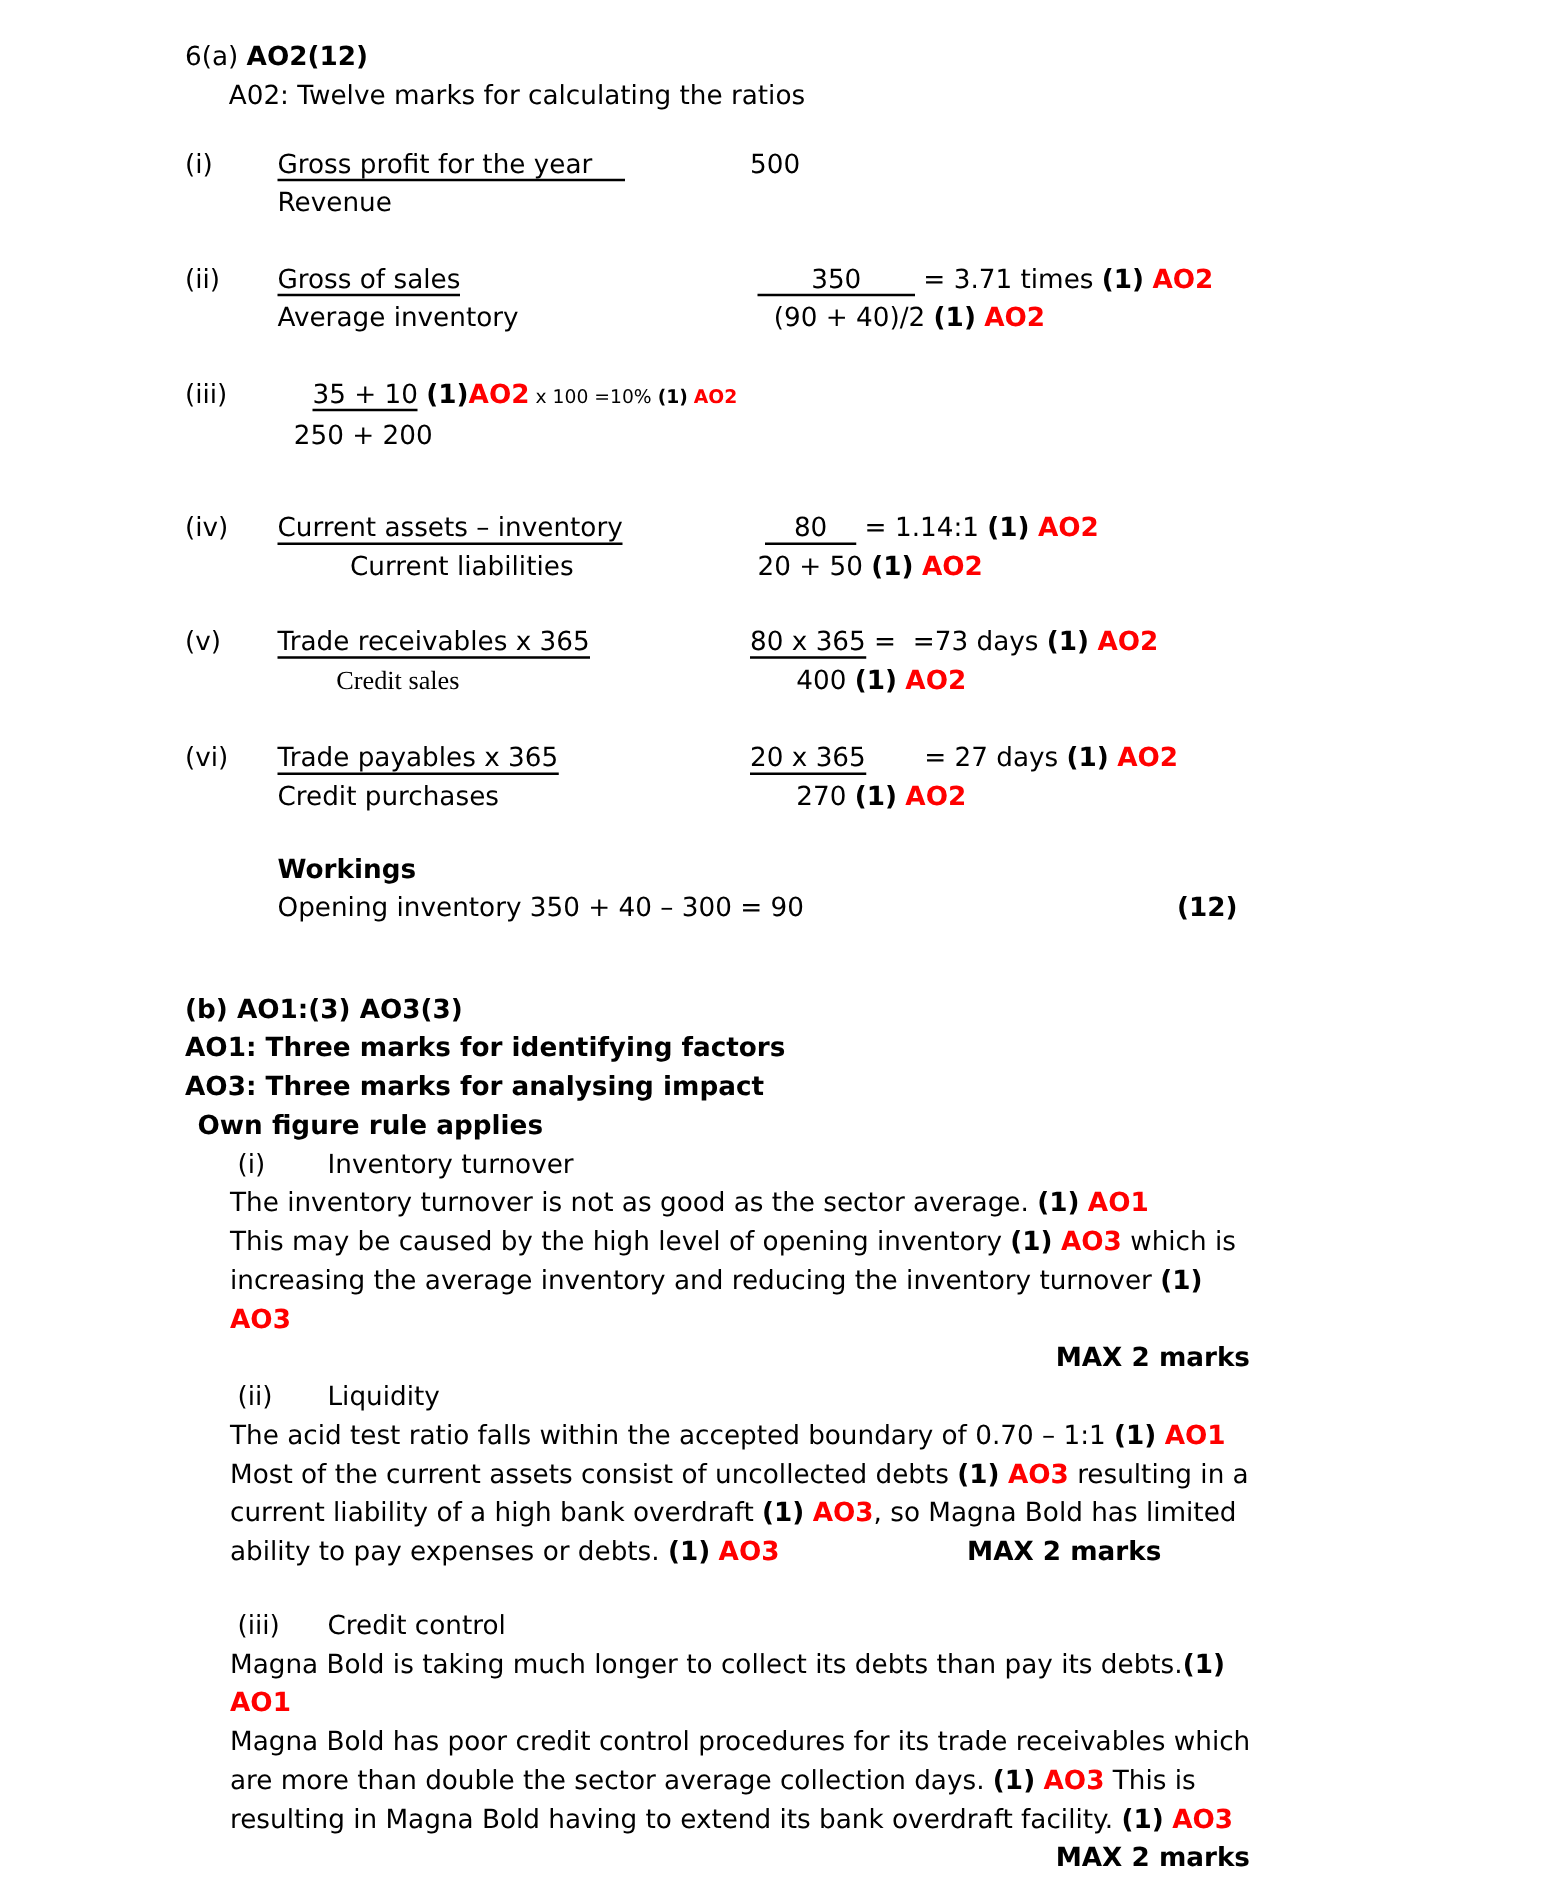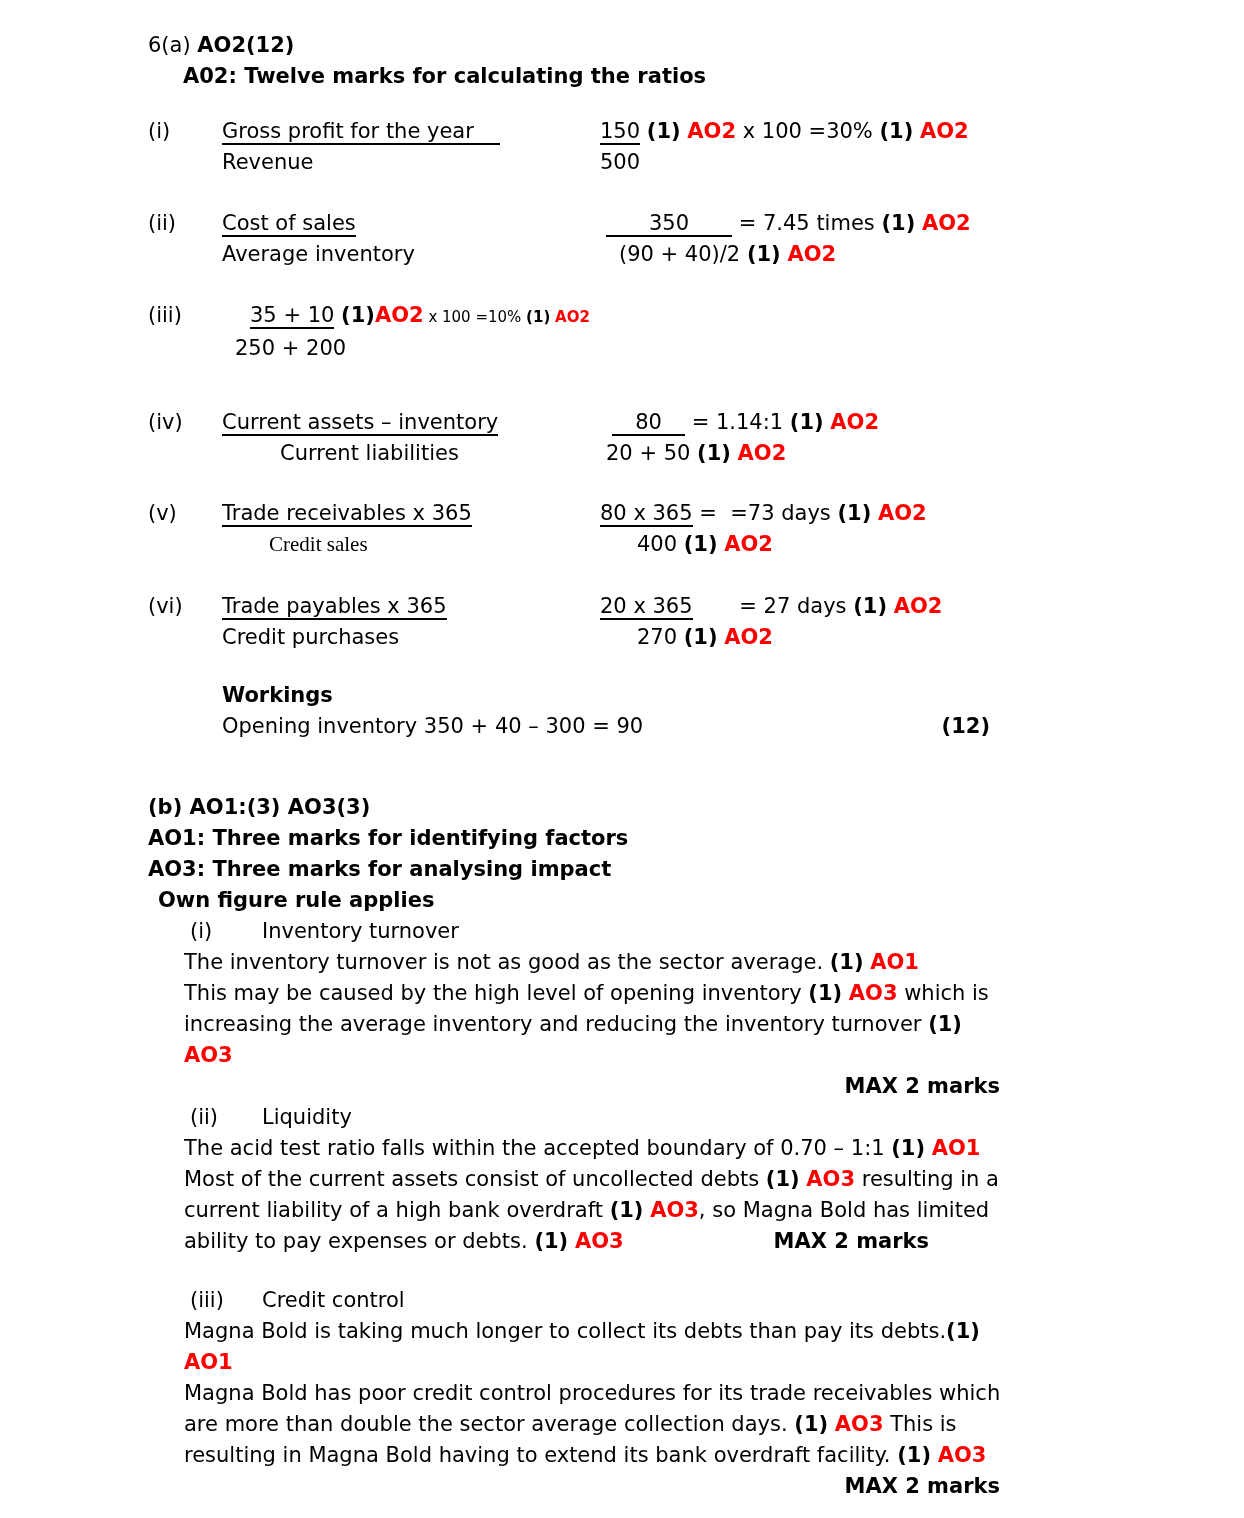--- a/index.html
+++ b/index.html
@@ -17,21 +17,21 @@
   .r{color:var(--red,#ff0000);font-weight:bold;}
   .u{border-bottom:2px solid #000;display:inline-block;line-height:24px;}
   .bar{border-bottom:2px solid #000;display:inline-block;line-height:24px;text-align:center;}
   .bar2{width:126px;}
   .bar4{width:73px;}
   .sm{font-size:15px;}
   .gap{display:inline-block;width:150px;}
 
   
   .hA{margin-bottom:24px;}
-  .hA .l2{margin-left:35px;font-weight:bold;}
+  .hA .l2{margin-left:35px;font-weight:normal;}
 
   
   .ratio{display:flex;}
   .ratio .rn{width:74px;flex:none;}
   .ratio .fleft{width:378px;flex:none;}
   .ratio .fright{flex:1 1 auto;}
   .line{white-space:pre-wrap;}
   .row1{margin-bottom:30px;}
   .row2{margin-bottom:30px;}
   .row3{margin-bottom:43px;}
@@ -77,33 +77,32 @@
     <div class="l2">A02: Twelve marks for calculating the ratios</div>
   </div>
 
   <div class="ratio row1">
     <div class="rn">(i)</div>
     <div class="fleft">
       <div class="num"><span class="u">Gross profit for the year</span></div>
       <div class="den">Revenue</div>
     </div>
     <div class="fright">
-      <div class="line l1"><span class="u">150</span><span> </span><span class="b">(1)</span><span> </span><span class="r">AO2</span><span> x 100 =30% </span><span class="b">(1)</span><span> </span><span class="r">AO2</span></div>
       <div class="line l2"><span>500</span></div>
     </div>
   </div>
 
   <div class="ratio row2">
     <div class="rn">(ii)</div>
     <div class="fleft">
-      <div class="num"><span class="u">Cost of sales</span></div>
+      <div class="num"><span class="u">Gross of sales</span></div>
       <div class="den">Average inventory</div>
     </div>
     <div class="fright">
-      <div class="line l1"><span class="bar bar2">350</span><span> = 7.45 times </span><span class="b">(1)</span><span> </span><span class="r">AO2</span></div>
+      <div class="line l1"><span class="bar bar2">350</span><span> = 3.71 times </span><span class="b">(1)</span><span> </span><span class="r">AO2</span></div>
       <div class="line l2"><span>(90 + 40)/2 </span><span class="b">(1)</span><span> </span><span class="r">AO2</span></div>
     </div>
   </div>
 
   <div class="ratio row3">
     <div class="rn">(iii)</div>
     <div class="fleft">
     </div>
     <div class="fright">
       <div class="line l1"><span class="u">35 + 10</span><span> </span><span class="b">(1)</span><span class="r">AO2</span><span class="sm"> x 100 =10% </span><span class="b sm">(1)</span><span class="sm"> </span><span class="r sm">AO2</span></div>

